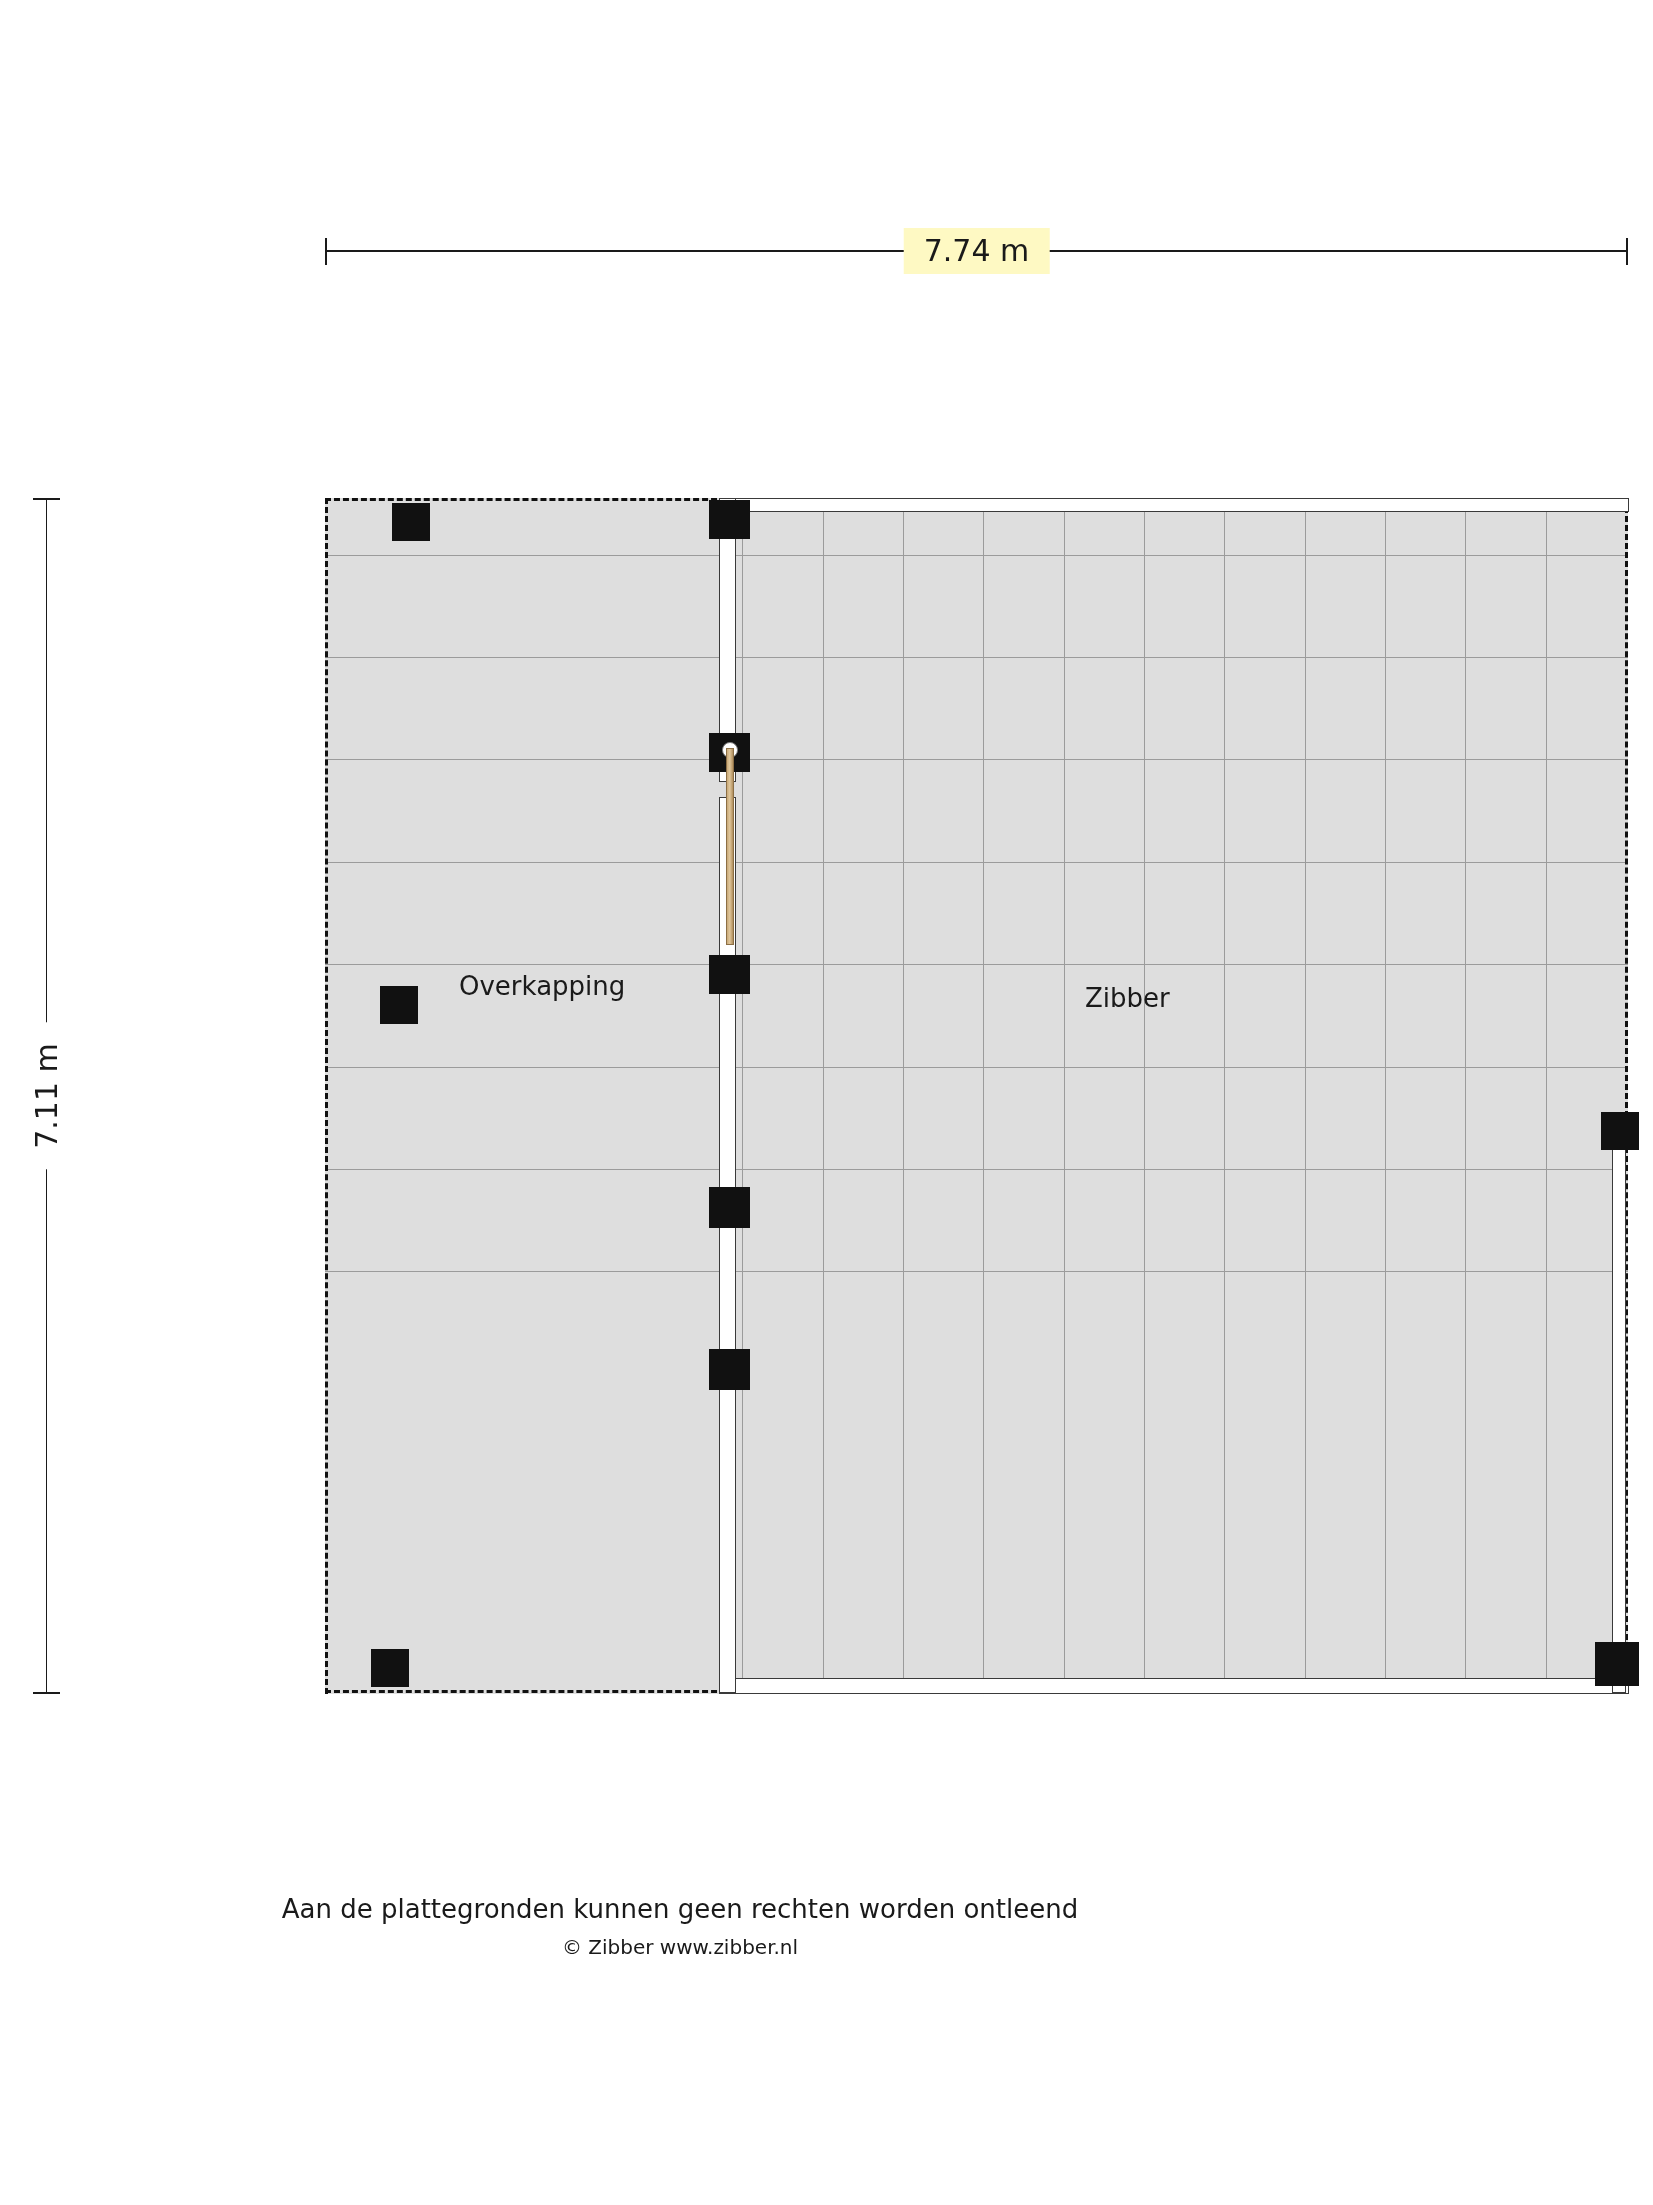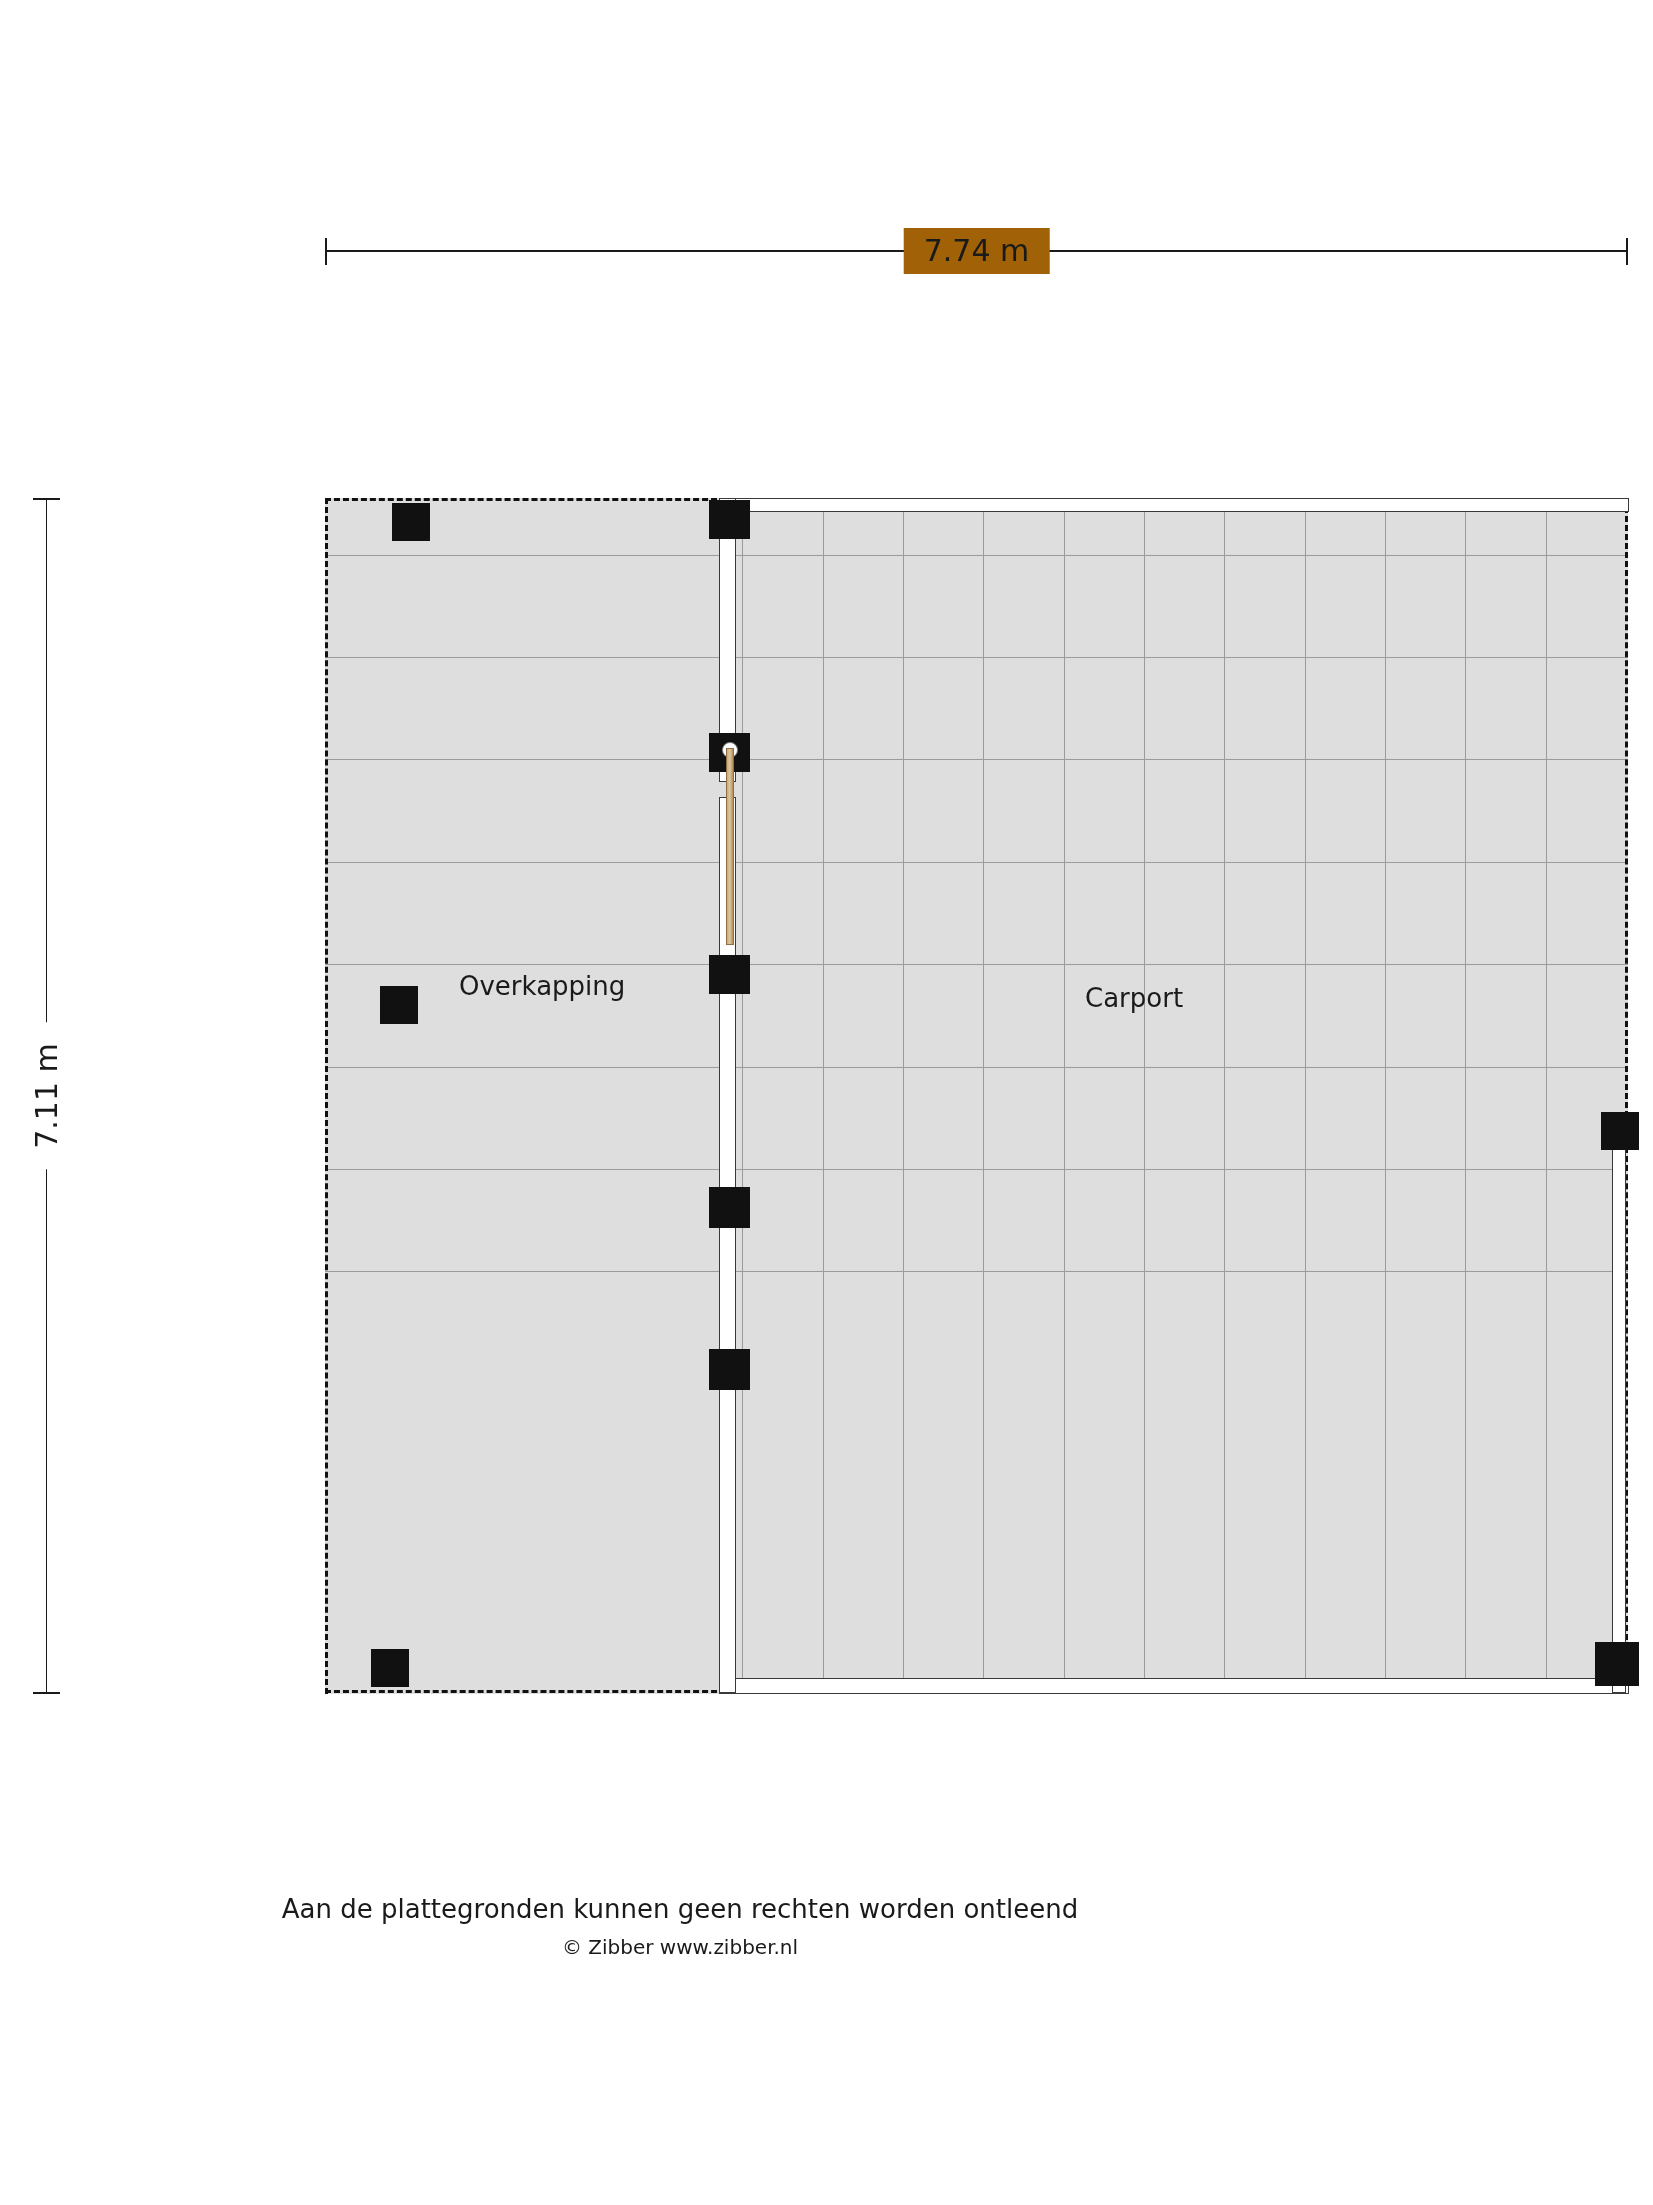--- a/index.html
+++ b/index.html
@@ -40,21 +40,21 @@
     height: 27px;
     background: #1a1a1a;
   }
   #dim-top .cap-l { left: 0; }
   #dim-top .cap-r { right: 0; }
   #dim-top .label {
     position: absolute;
     left: 50%;
     top: 0;
     transform: translateX(-50%);
-    background: #a16207;
+    background: #fef9c3;
     padding: 0 20.5px;
     font-size: 30px;
     line-height: 46px;
     white-space: nowrap;
   }
 
   
   #dim-left {
     position: absolute;
     left: 23.6px;
@@ -276,21 +276,21 @@
   <div class="post" style="left:46px;  top:1151px; width:38px; height:38px;"></div>
   <div class="post" style="left:1276px;top:614px;  width:38px; height:38px;"></div>
   <div class="post" style="left:1270px;top:1144px; width:44px; height:44px;"></div>
 
   <div id="door">
     <div class="hinge"></div>
     <div class="leaf"></div>
   </div>
 
   <div class="room-label" style="left:134px; top:473px;">Overkapping</div>
-  <div class="room-label" style="left:760px; top:485px;">Carport</div>
+  <div class="room-label" style="left:760px; top:485px;">Zibber</div>
 
 </div>
 
 <div id="footer">
   <div class="line1">Aan de plattegronden kunnen geen rechten worden ontleend</div>
   <div class="line2">© Zibber www.zibber.nl</div>
 </div>
 
 
 </body></html>

